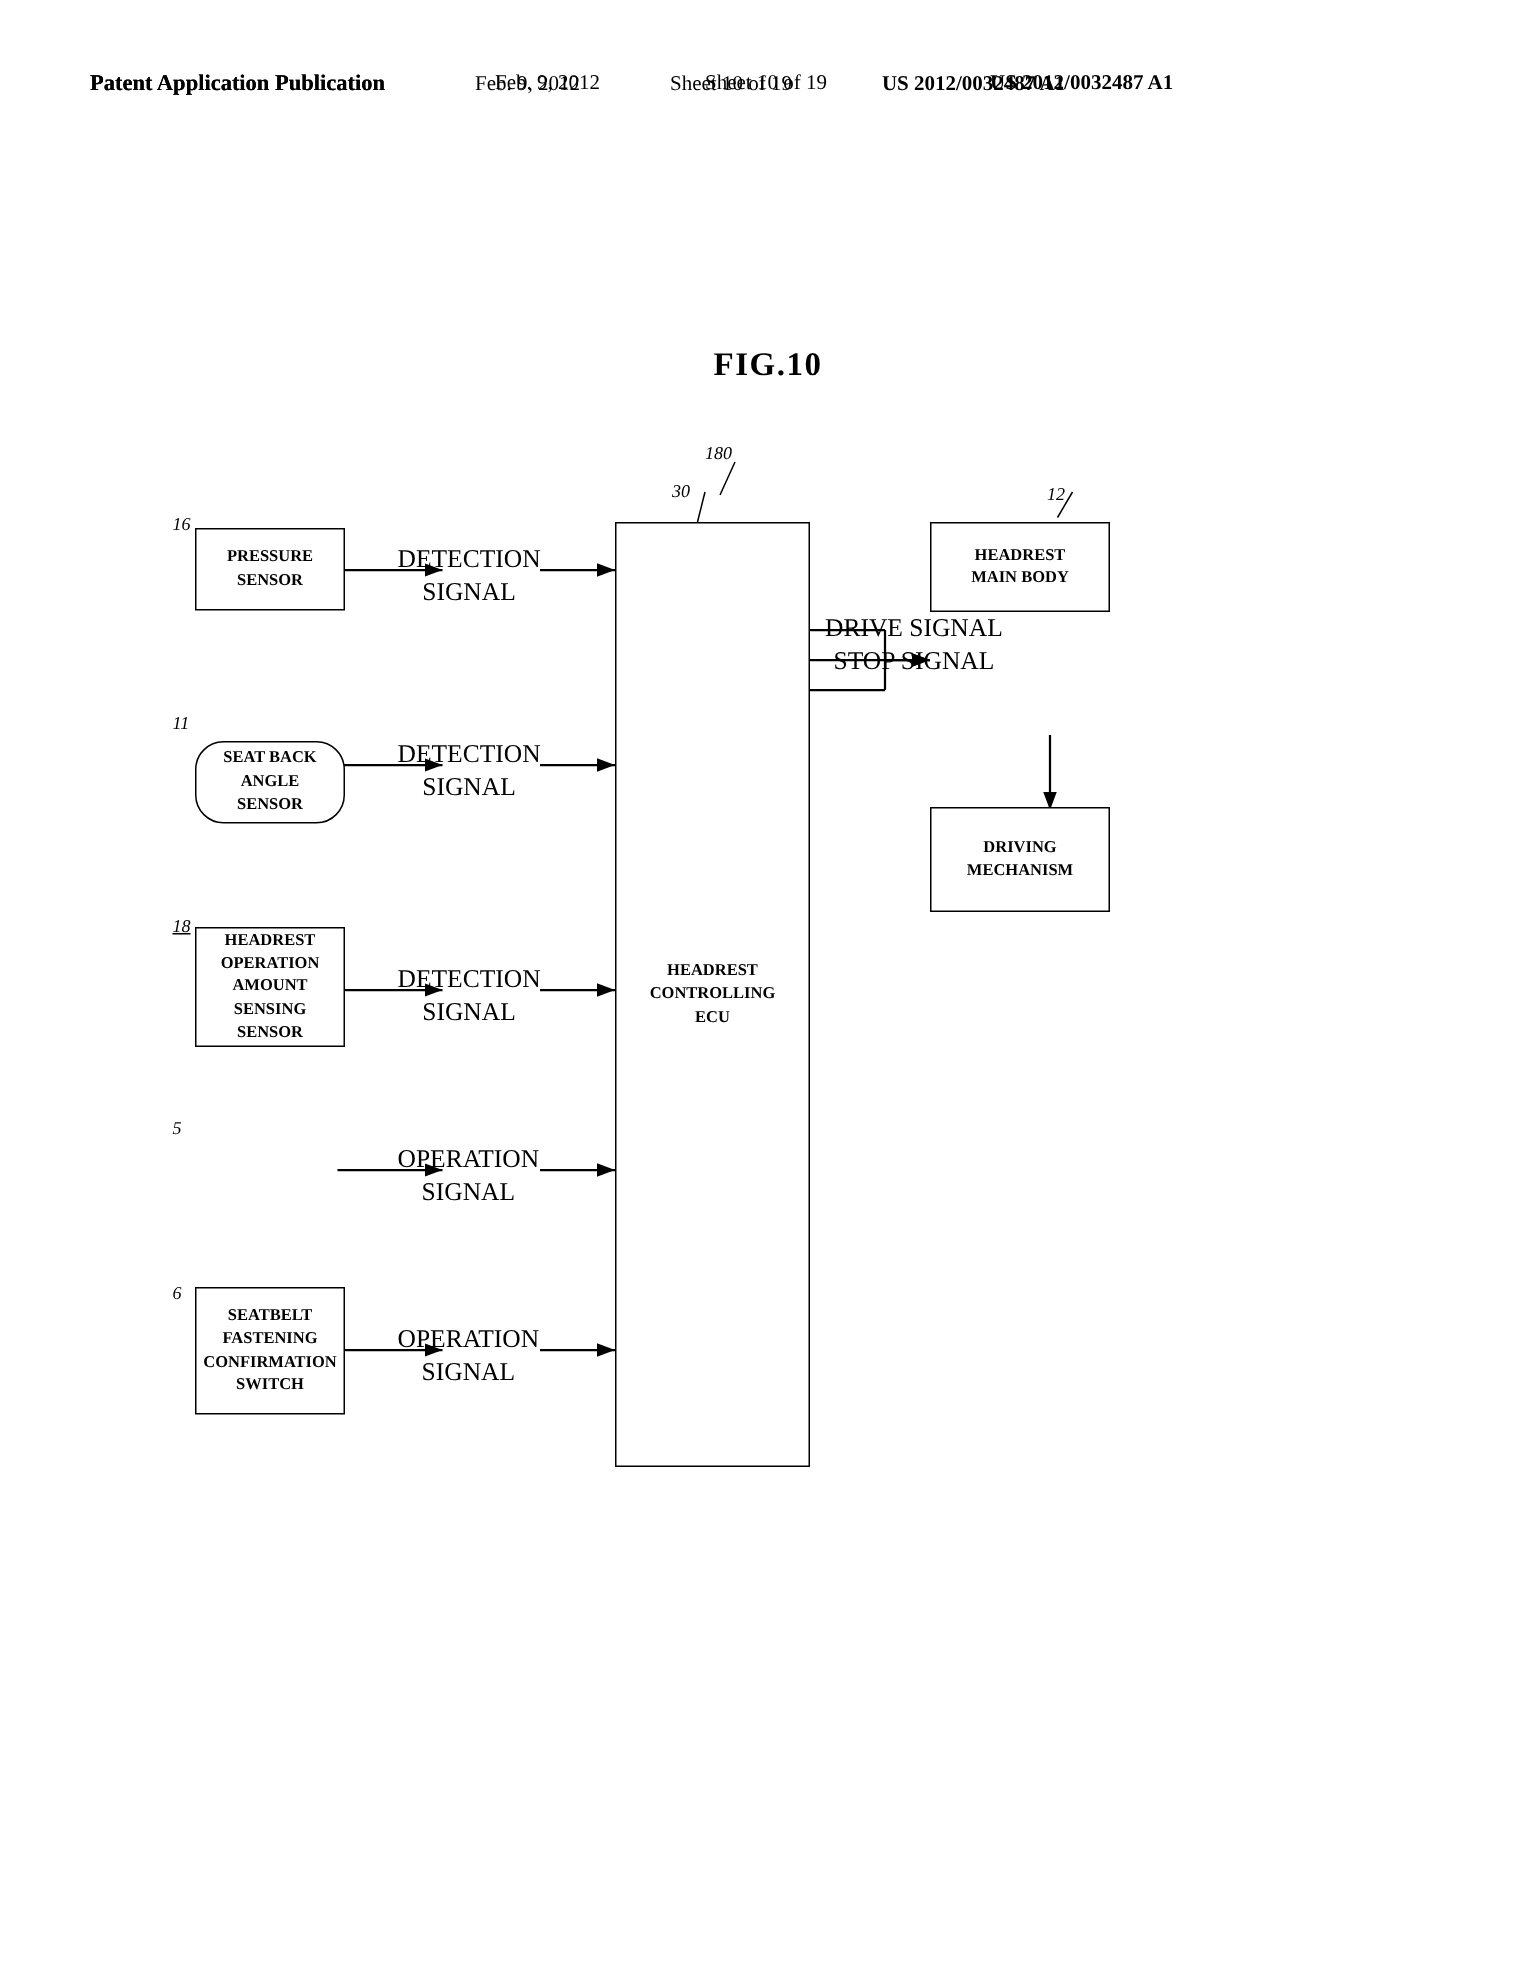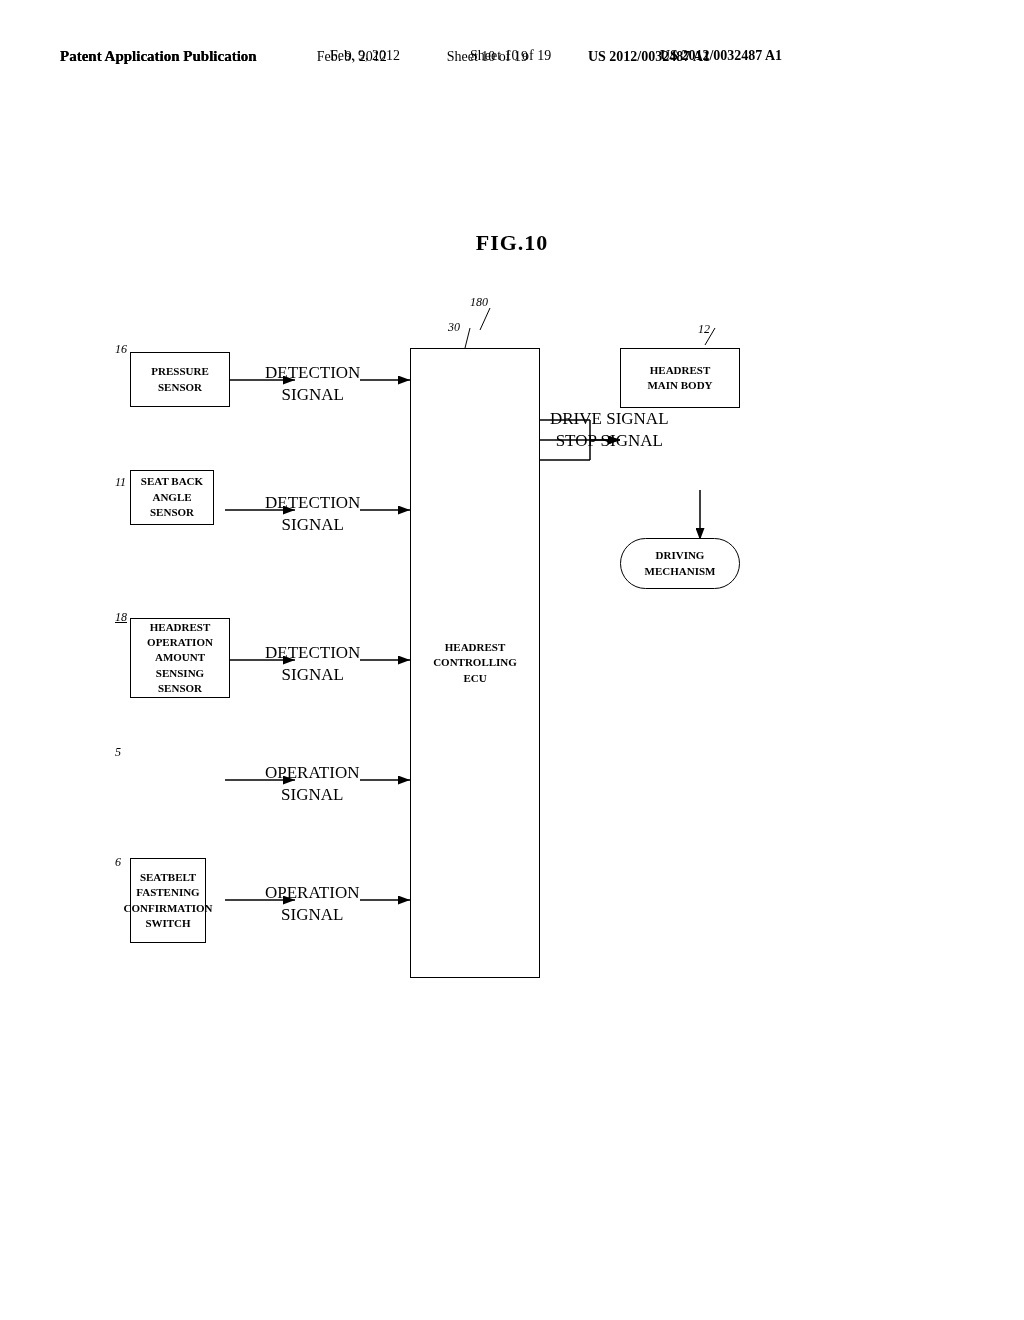--- a/index.html
+++ b/index.html
@@ -175,42 +175,42 @@
   <div class="ref-num" style="top: 455px; left: 65px;">5</div>
 
   <div class="ref-num" style="top: 565px; left: 65px;">6</div>
 
   <div class="ref-num" style="top: 252px; left: 643px;">2</div>
 
   <div class="box" style="left: 80px; top: 62px; width: 100px; height: 55px;">
     PRESSURE<br>SENSOR
   </div>
 
-  <div class="box" style="left: 80px; top: 180px; width: 84px; height: 55px;">
+  <div class="box" style="left: 80px; top: 204px; width: 100px; height: 55px; border-radius: 19px;">
     SEAT BACK ANGLE<br>SENSOR
   </div>
 
   <div class="box" style="left: 80px; top: 328px; width: 100px; height: 80px;">
     HEADREST<br>OPERATION<br>AMOUNT SENSING<br>SENSOR
   </div>
 
 
-  <div class="box" style="left: 80px; top: 568px; width: 76px; height: 85px;">
+  <div class="box" style="left: 80px; top: 568px; width: 100px; height: 85px;">
     SEATBELT<br>FASTENING<br>CONFIRMATION<br>SWITCH
   </div>
 
   <div class="box" style="left: 360px; top: 58px; width: 130px; height: 630px;">
     HEADREST<br>CONTROLLING<br>ECU
   </div>
 
   <div class="box" style="left: 570px; top: 58px; width: 120px; height: 60px;">
     HEADREST<br>MAIN BODY
   </div>
 
-  <div class="box" style="left: 570px; top: 248px; width: 120px; height: 51px; border-radius: 26px;">
+  <div class="box" style="left: 570px; top: 248px; width: 120px; height: 70px;">
     DRIVING<br>MECHANISM
   </div>
 
   <div class="signal-label" style="left: 215px; top: 72px;">
     DETECTION<br>SIGNAL
   </div>
 
   <div class="signal-label" style="left: 215px; top: 202px;">
     DETECTION<br>SIGNAL
   </div>

